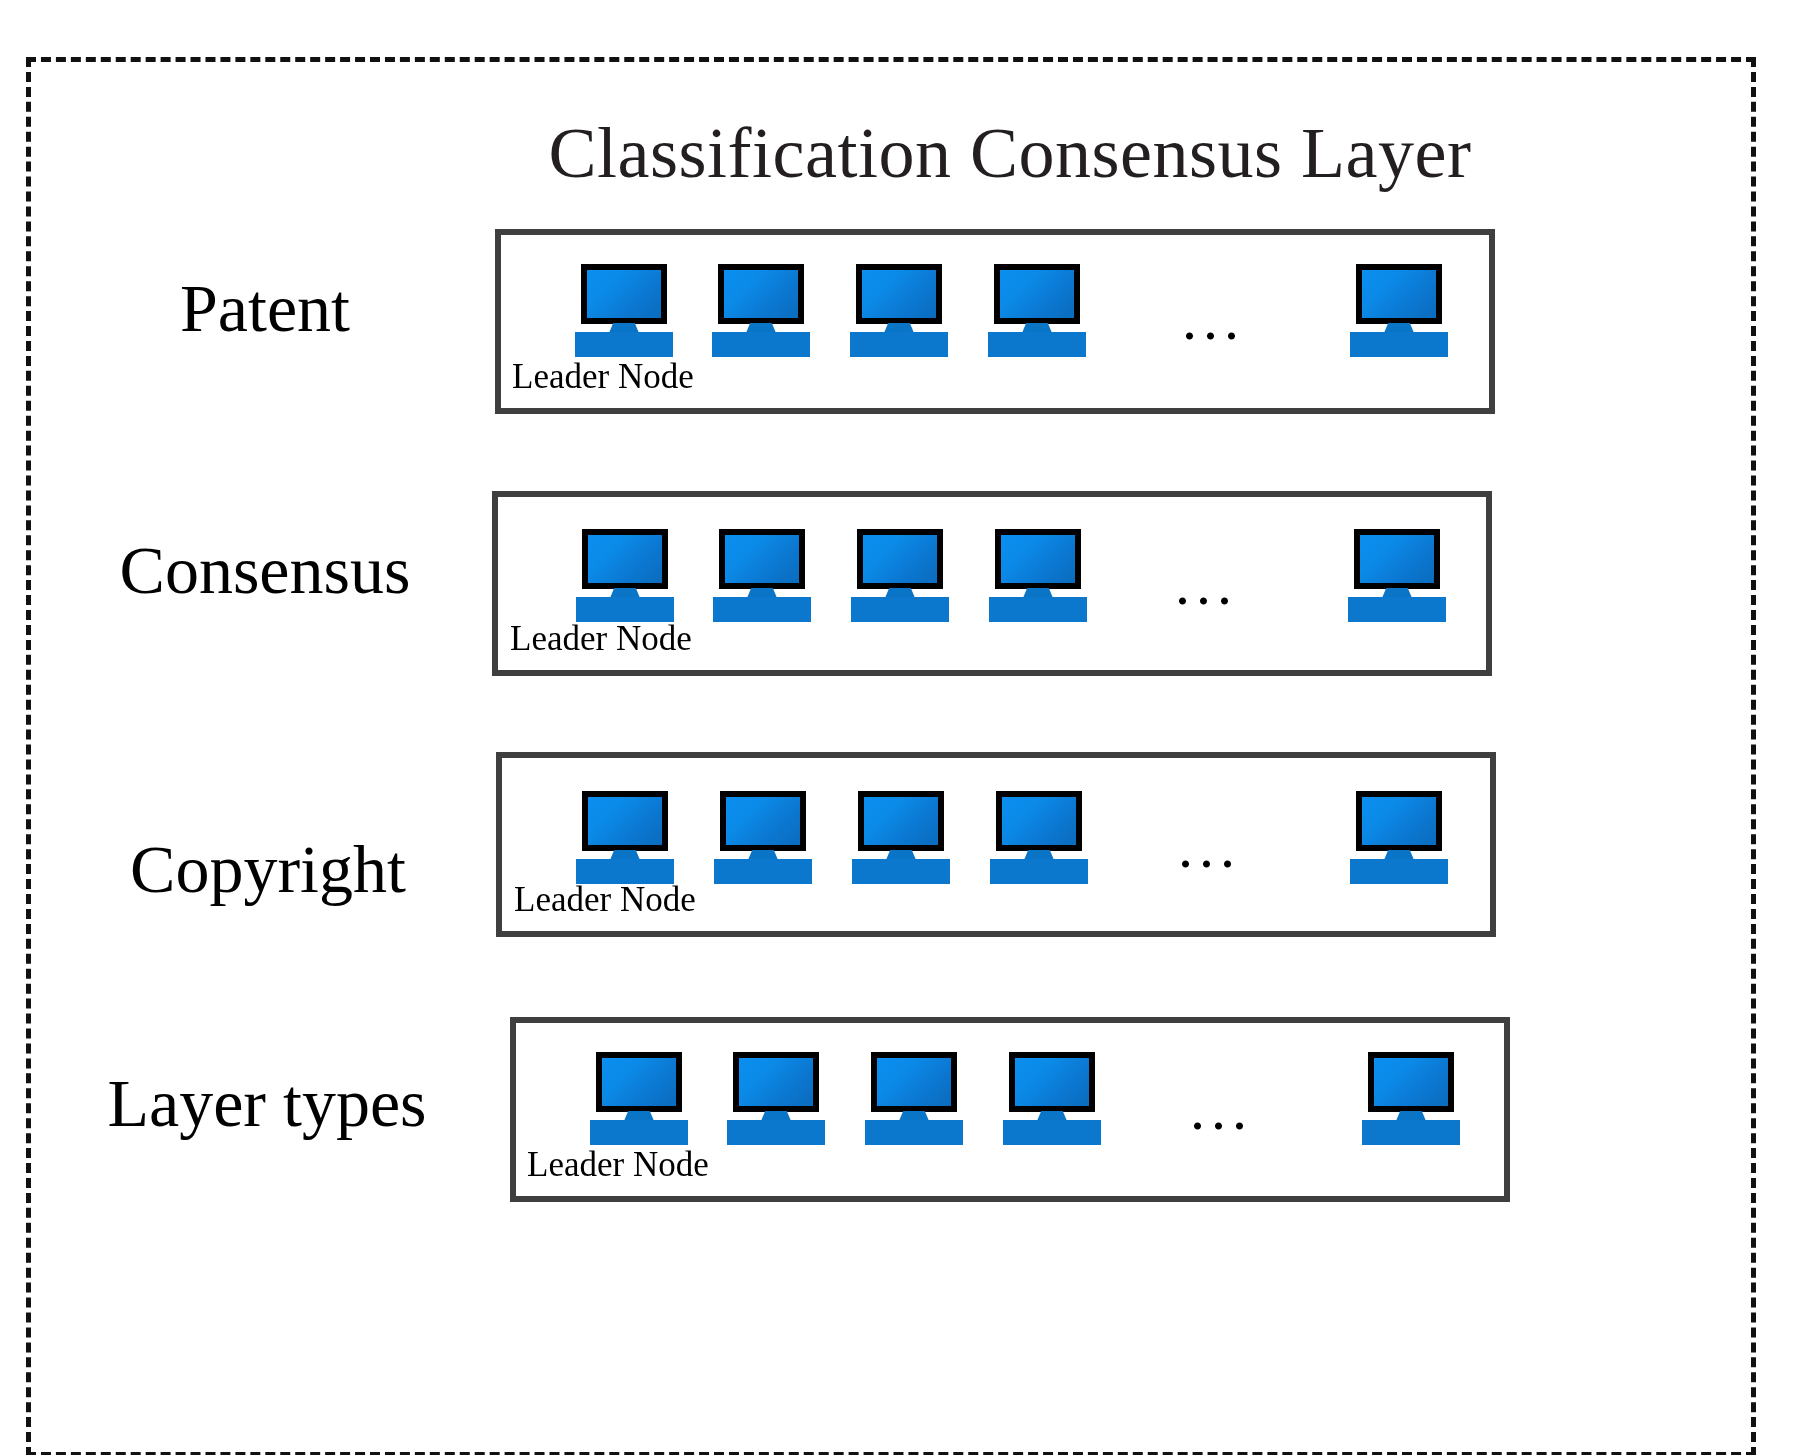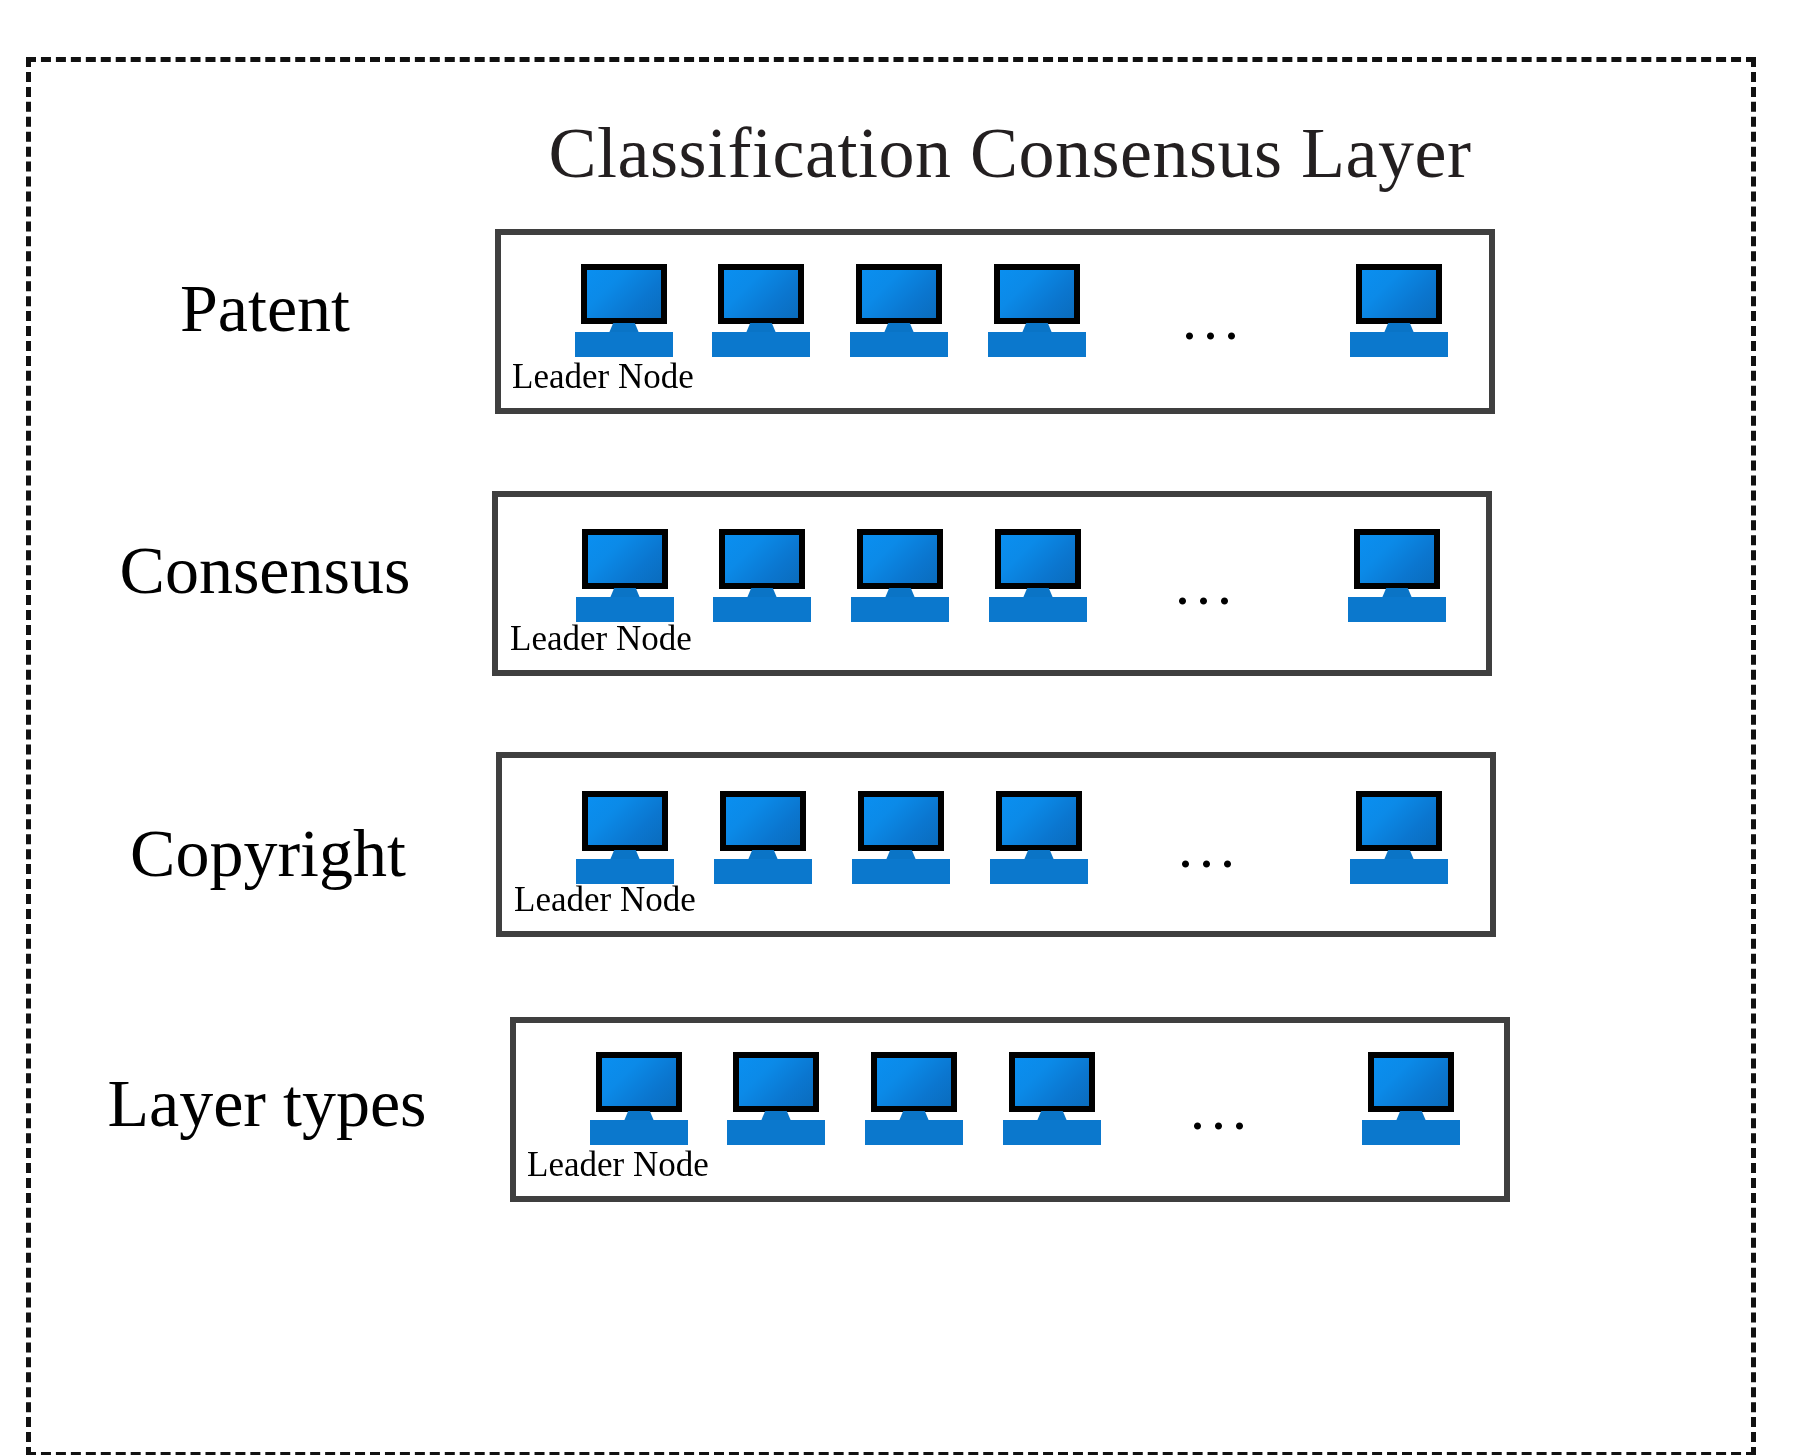--- a/index.html
+++ b/index.html
@@ -191,21 +191,21 @@
     <div class="node" style="left:1348px; top:490px;">
       <div class="screen"></div>
       <div class="stand"></div>
       <div class="base"></div>
     </div>
 
     <div class="leader-label" style="left:510px; top:582px;">Leader Node</div>
   </div>
 
   <div class="row">
-    <div class="row-label" style="left:88px; top:780px; width:360px;">Copyright</div>
+    <div class="row-label" style="left:88px; top:796px; width:360px;">Copyright</div>
 
     <div class="row-box" style="left:496px; top:713px; width:1000px; height:185px;"></div>
 
     <div class="node" style="left:576px; top:752px;">
       <div class="screen"></div>
       <div class="stand"></div>
       <div class="base"></div>
     </div>
     <div class="node" style="left:714px; top:752px;">
       <div class="screen"></div>

